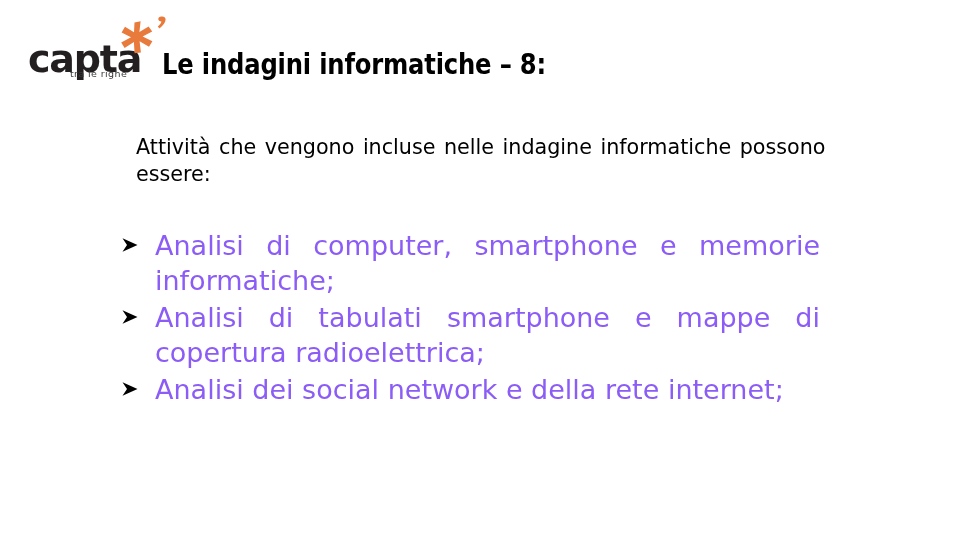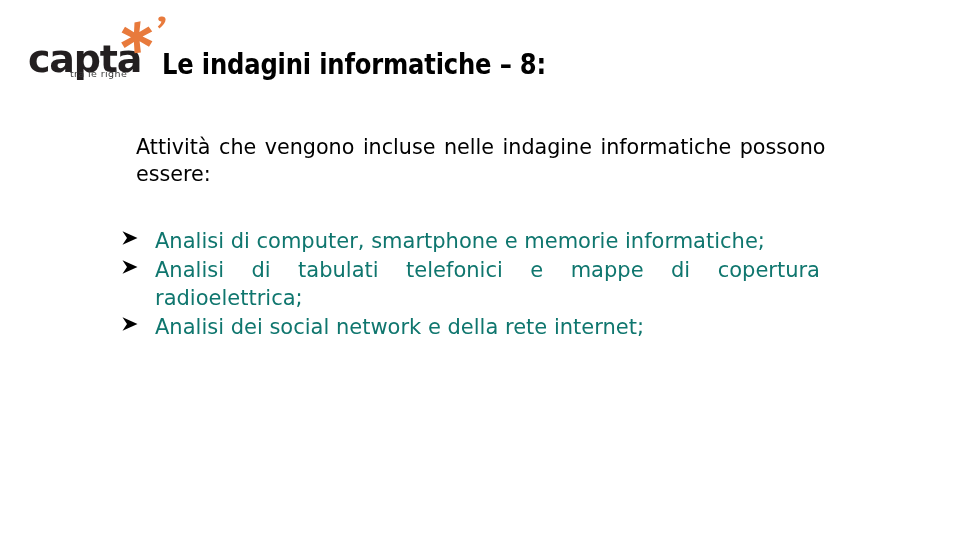--- a/index.html
+++ b/index.html
@@ -99,25 +99,25 @@
     position: absolute;
     left: 120px;
     top: 228px;
     width: 700px;
   }
   .bullet {
     position: relative;
     padding-left: 35px;
     margin-bottom: 2px;
     font-family: "DejaVu Sans", sans-serif;
-    font-size: 21px;
+    font-size: 27px;
     line-height: 1.30;
     text-align: justify;
     text-align-last: left;
-    color: #0f766e;
+    color: #8b5cf6;
   }
   .bullet .marker {
     position: absolute;
     left: 0;
     top: 0;
     width: 26px;
     height: 27px;
     display: block;
   }
   .bullet-text {
@@ -159,21 +159,21 @@
       </span>
       <span class="bullet-text">Analisi di computer, smartphone e memorie informatiche;</span>
     </div>
 
     <div class="bullet">
       <span class="marker">
         <svg viewBox="0 0 20 20" width="20" height="20" aria-hidden="true">
           <path d="M2.5 3.2 L17.5 10.0 L2.5 16.8 L7.0 10.0 Z" fill="#000000"></path>
         </svg>
       </span>
-      <span class="bullet-text">Analisi di tabulati telefonici e mappe di copertura radioelettrica;</span>
+      <span class="bullet-text">Analisi di tabulati smartphone e mappe di copertura radioelettrica;</span>
     </div>
 
     <div class="bullet short">
       <span class="marker">
         <svg viewBox="0 0 20 20" width="20" height="20" aria-hidden="true">
           <path d="M2.5 3.2 L17.5 10.0 L2.5 16.8 L7.0 10.0 Z" fill="#000000"></path>
         </svg>
       </span>
       <span class="bullet-text">Analisi dei social network e della rete internet;</span>
     </div>

